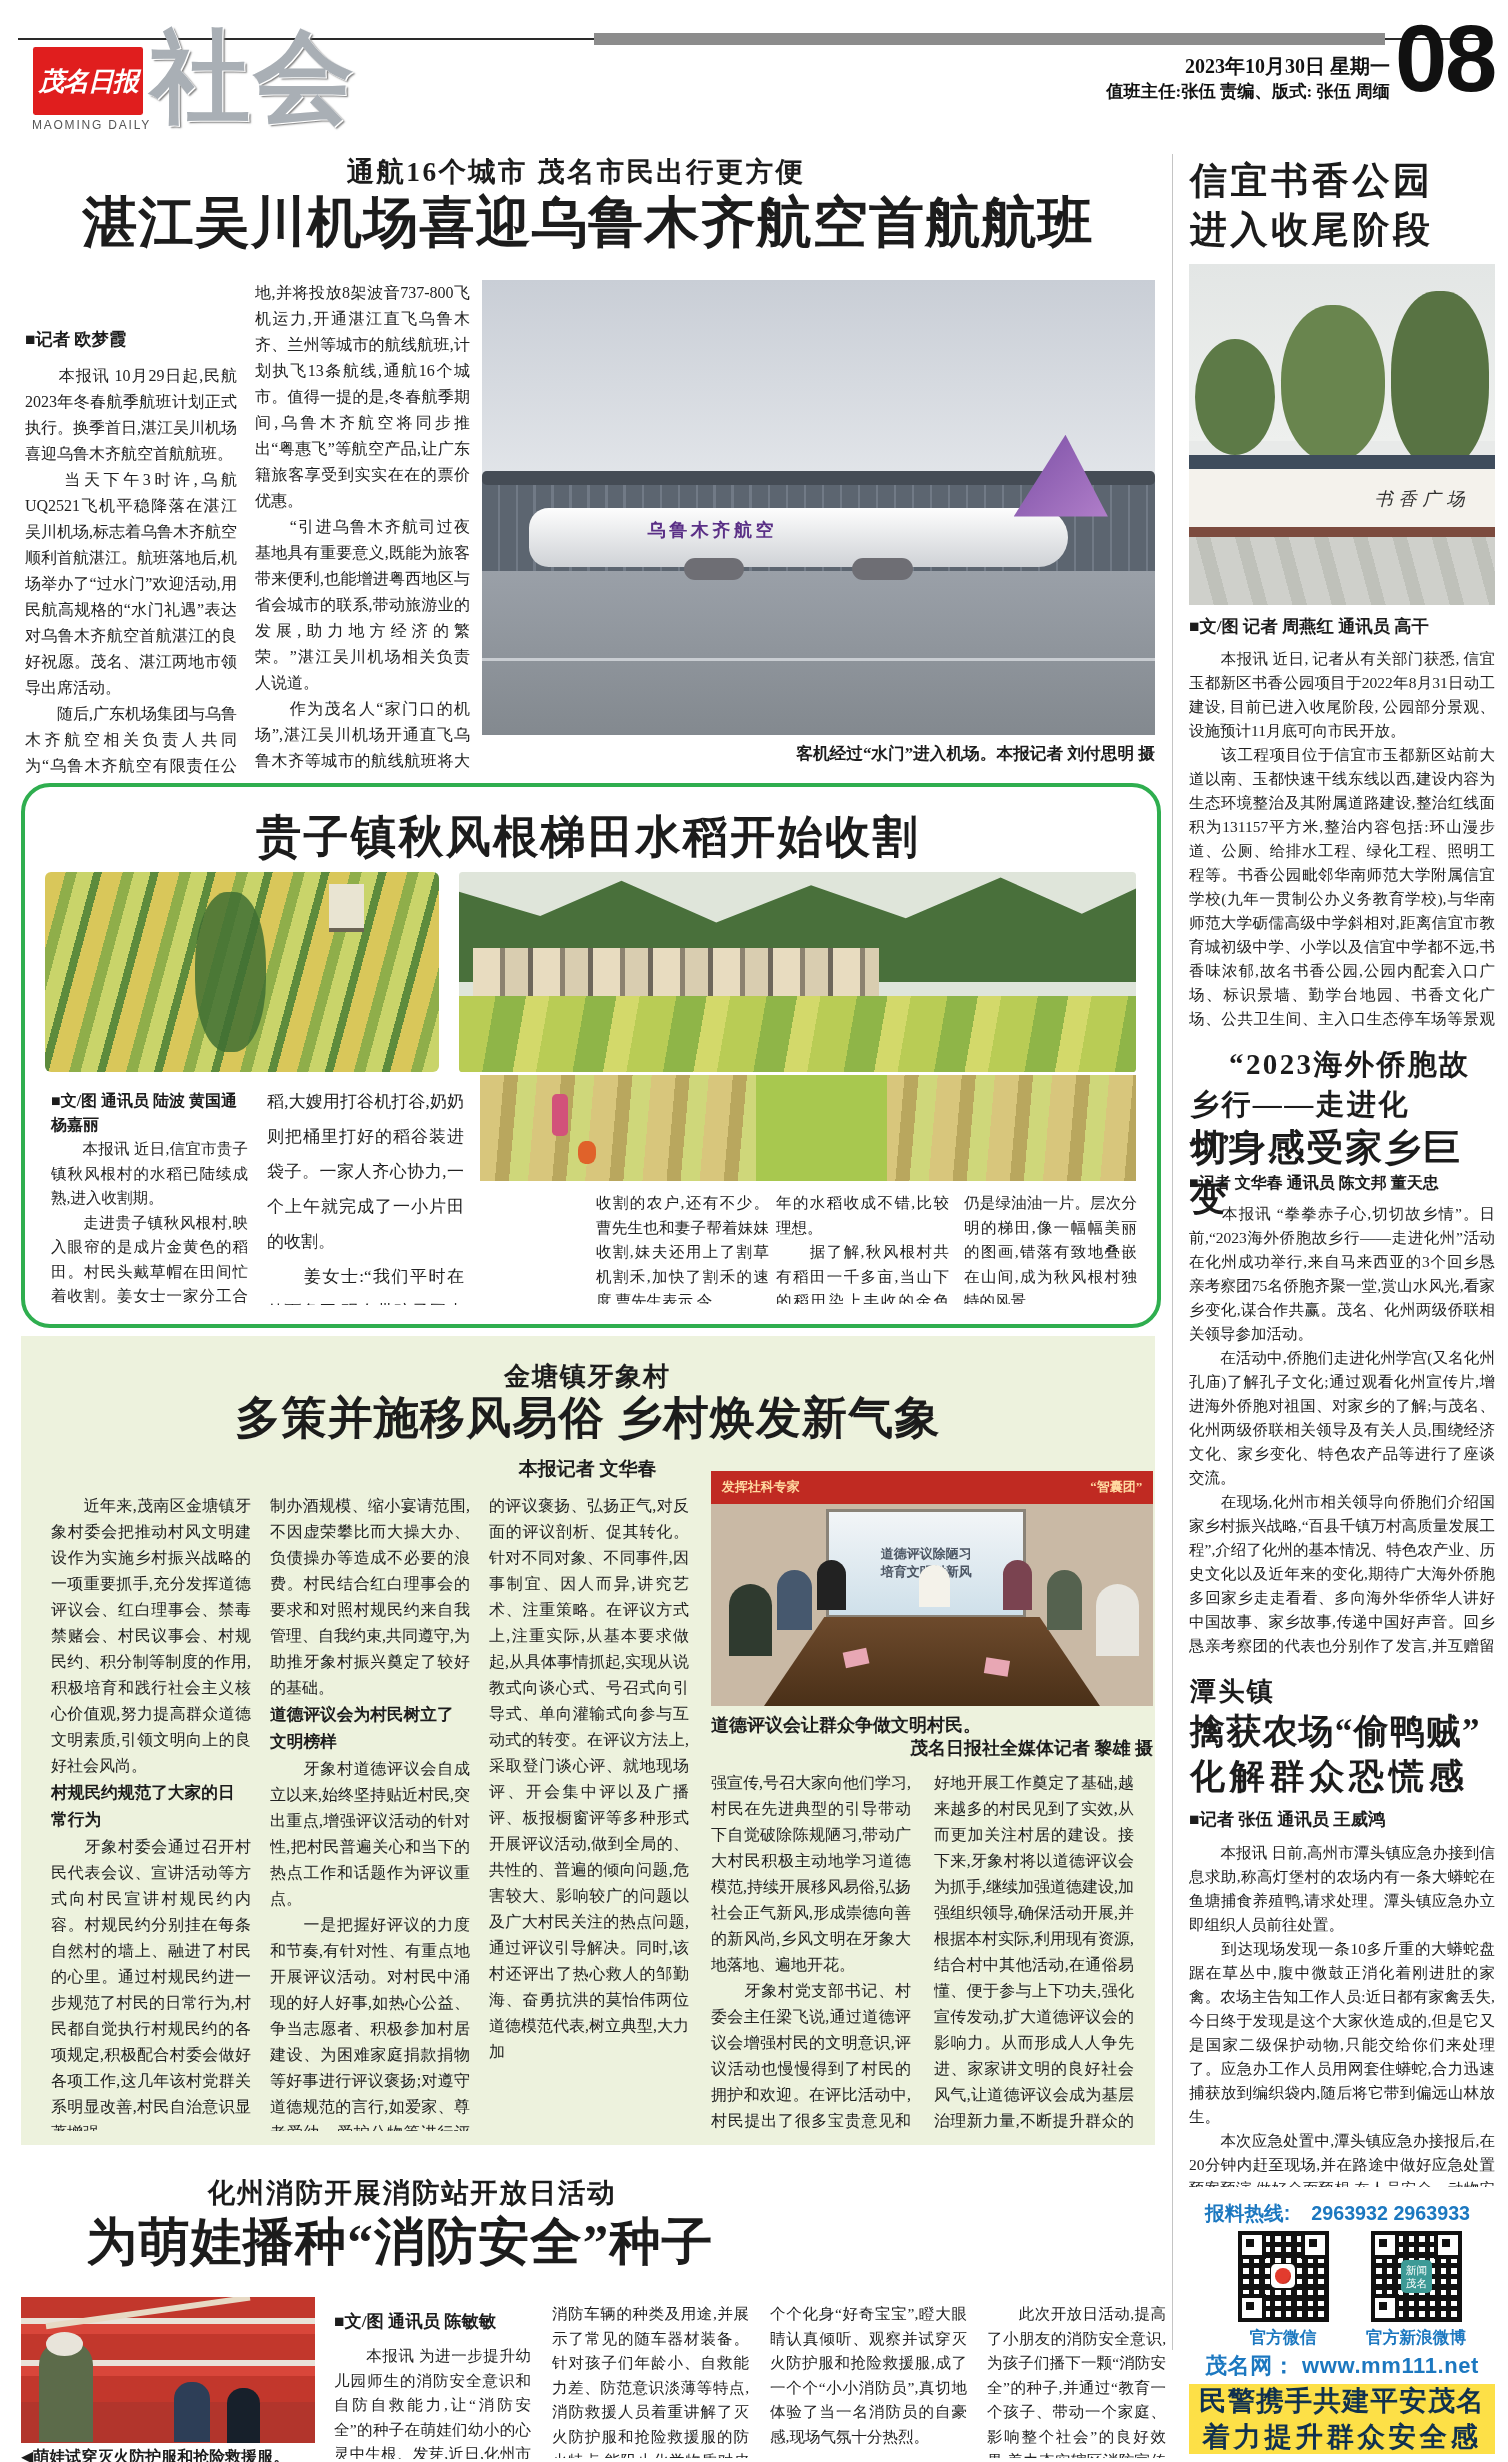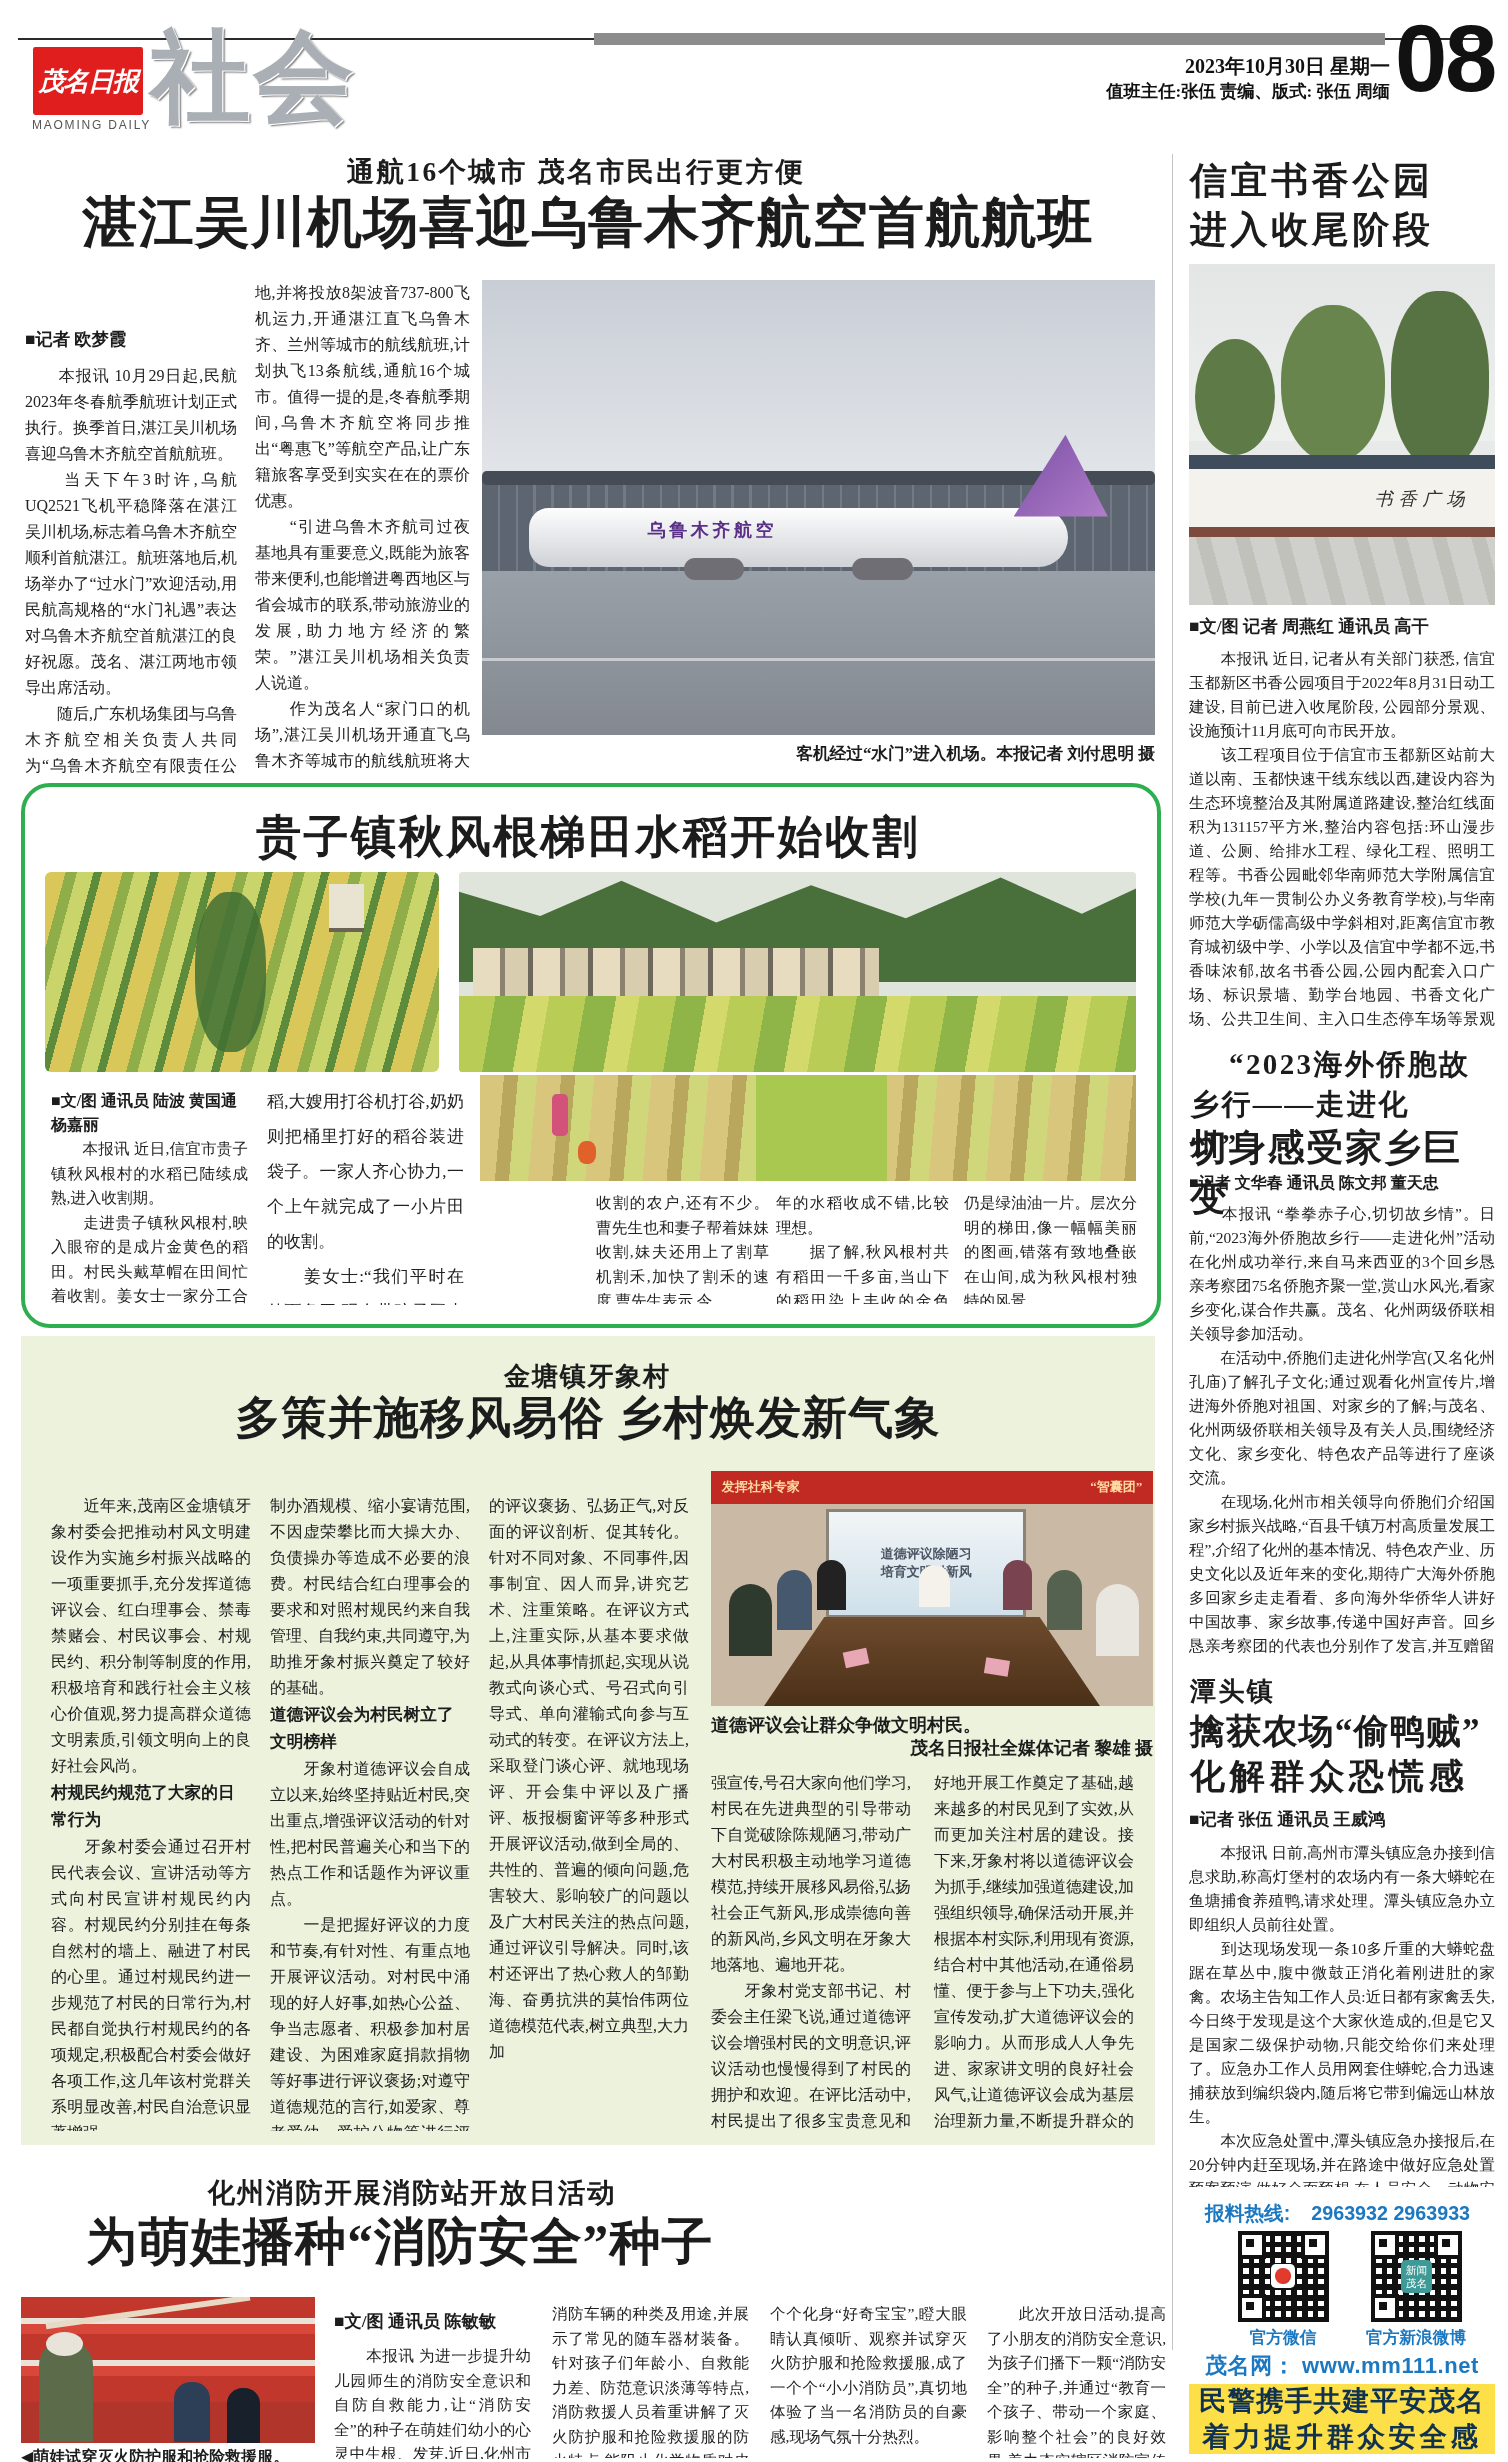--- a/index.html
+++ b/index.html
@@ -108,20 +108,21 @@
 　　姜女士:“我们平时在外面务工,现在带孩子回来帮奶奶割禾。奶奶很辛苦,自己在家种了两片田,我们回来帮忙,也顺便陪陪老人家。”
 　　像姜女士这样一家人合力</div>
   <div class="col" style="left:596px;top:1191px;width:173px;height:113px;font-size:15.5px;line-height:24.5px;">收割的农户,还有不少。曹先生也和妻子帮着妹妹收割,妹夫还用上了割草机割禾,加快了割禾的速度,曹先生表示,今</div>
   <div class="col" style="left:776px;top:1191px;width:173px;height:113px;font-size:15.5px;line-height:24.5px;">年的水稻收成不错,比较理想。
 　　据了解,秋风根村共有稻田一千多亩,当山下的稻田染上丰收的金色时,山上的梯田</div>
   <div class="col" style="left:964px;top:1191px;width:173px;height:113px;font-size:15.5px;line-height:24.5px;">仍是绿油油一片。层次分明的梯田,像一幅幅美丽的图画,错落有致地叠嵌在山间,成为秋风根村独特的风景。</div>
 
   <div class="abs" style="left:21px;top:1336px;width:1134px;height:809px;background:#edf2dd;"></div>
   <div class="abs b ctr" style="left:179px;top:1359px;width:817px;font-size:26px;letter-spacing:1.8px;">金塘镇牙象村</div>
   <div class="abs b ctr" style="left:36px;top:1388px;width:1104px;font-size:45px;letter-spacing:1.2px;">多策并施移风易俗  乡村焕发新气象</div>
+  <div class="abs b ctr" style="left:179px;top:1456px;width:817px;font-size:19px;">本报记者 文华春</div>
 
   <div class="abs" style="left:51px;top:1493px;width:200px;height:638px;overflow:hidden;">
     <div class="col" style="position:static;width:200px;">　　近年来,茂南区金塘镇牙象村委会把推动村风文明建设作为实施乡村振兴战略的一项重要抓手,充分发挥道德评议会、红白理事会、禁毒禁赌会、村民议事会、村规民约、积分制等制度的作用,积极培育和践行社会主义核心价值观,努力提高群众道德文明素质,引领文明向上的良好社会风尚。</div>
     <div class="subhead" style="font-size:16.7px;line-height:27.4px;">村规民约规范了大家的日常行为</div>
     <div class="col" style="position:static;width:200px;">　　牙象村委会通过召开村民代表会议、宣讲活动等方式向村民宣讲村规民约内容。村规民约分别挂在每条自然村的墙上、融进了村民的心里。通过村规民约进一步规范了村民的日常行为,村民都自觉执行村规民约的各项规定,积极配合村委会做好各项工作,这几年该村党群关系明显改善,村民自治意识显著增强。</div>
 
   </div>
 
   <div class="abs" style="left:270px;top:1493px;width:200px;height:638px;overflow:hidden;">
     <div class="col" style="position:static;width:200px;">制办酒规模、缩小宴请范围,不因虚荣攀比而大操大办、负债操办等造成不必要的浪费。村民结合红白理事会的要求和对照村规民约来自我管理、自我约束,共同遵守,为助推牙象村振兴奠定了较好的基础。</div>

